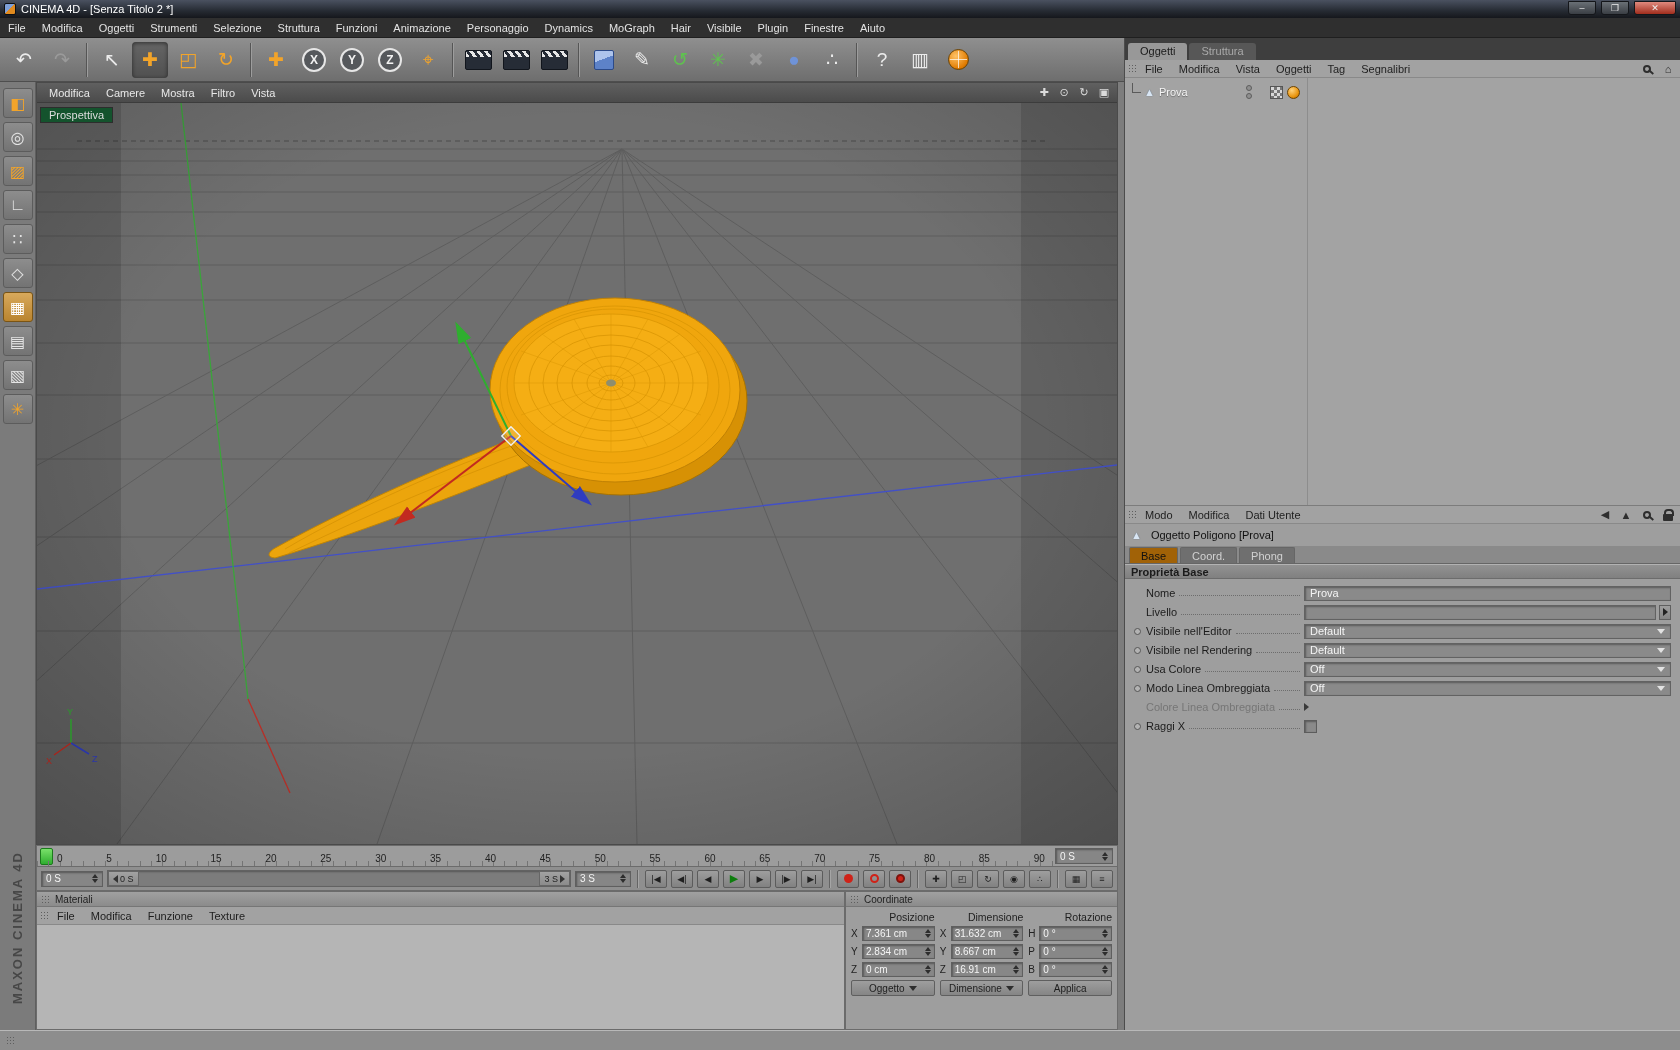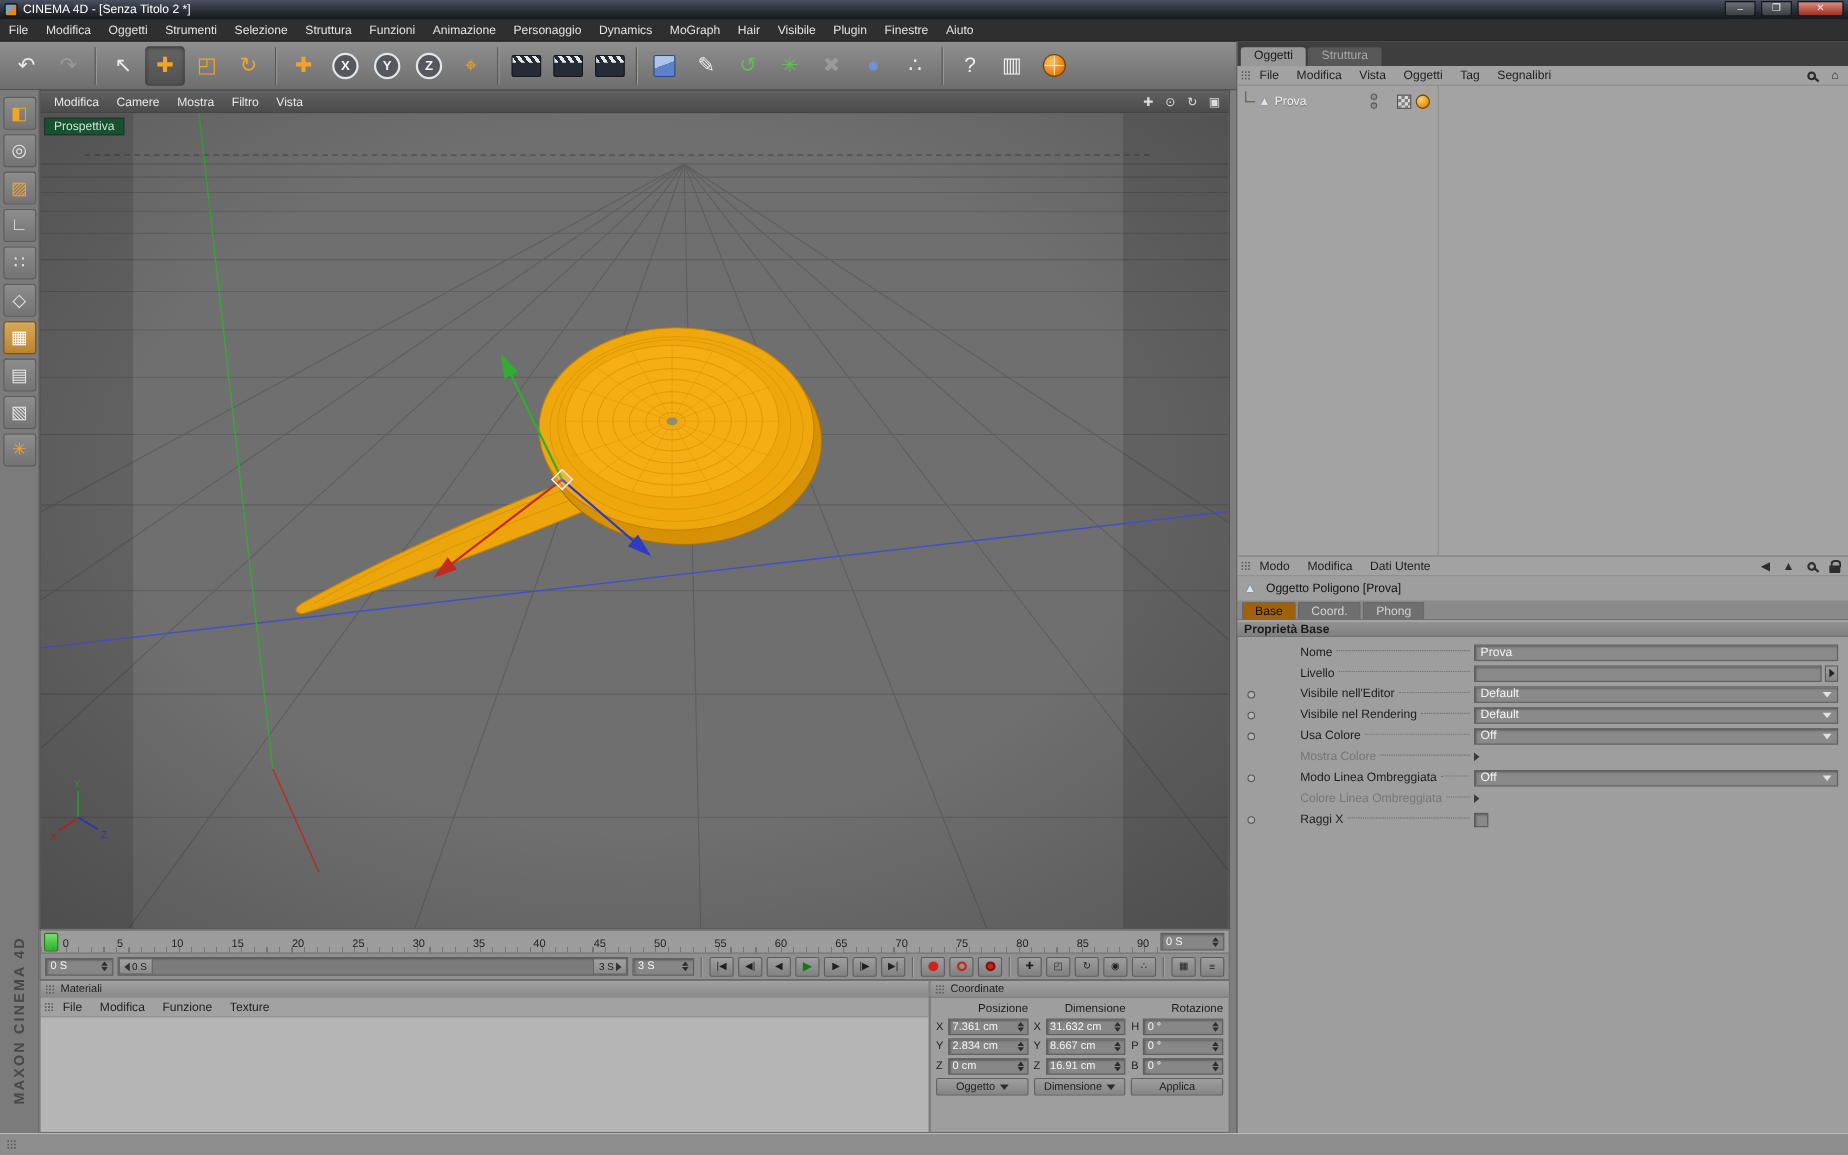--- a/index.html
+++ b/index.html
@@ -116,21 +116,21 @@
   #attr-objrow{height:22px;display:flex;align-items:center;padding-left:6px;gap:5px;background:#9e9e9e;color:#111;}
   #attr-tabs{height:18px;background:#8a8a8a;border-bottom:1px solid #666;display:flex;align-items:flex-end;padding:2px 4px 0;gap:2px;}
   .atab{height:16px;padding:0 11px;display:flex;align-items:center;border:1px solid #666;border-bottom:none;border-radius:2px 2px 0 0;}
   .atab.active{background:#a16207;color:#111;}
   .atab.inactive{background:#6f6f6f;color:#d2d2d2;}
   #attr-section{height:15px;background:linear-gradient(#929292,#808080);border-top:1px solid #b2b2b2;border-bottom:1px solid #6c6c6c;font-weight:bold;color:#1b1b1b;display:flex;align-items:center;padding-left:6px;}
   #attr-rows{padding:5px 9px;display:flex;flex-direction:column;gap:1px;}
   .arow{height:18px;display:flex;align-items:center;}
   .adot{width:7px;height:7px;border:1px solid #565656;border-radius:50%;background:#b3b3b3;margin-right:5px;flex:0 0 auto;}
   .adot.none{visibility:hidden;}
-  .alab{width:158px;display:flex;align-items:center;flex:0 0 auto;color:#1c1c1c;margin-left:36px;}
+  .alab{width:158px;display:flex;align-items:flex-end;flex:0 0 auto;color:#1c1c1c;}
   .alab.gray{color:#767676;}
   .leader{flex:1;border-bottom:1px dotted #6d6d6d;margin:0 4px 3px 4px;}
   .subcaret{width:0;height:0;border-top:4px solid transparent;border-bottom:4px solid transparent;border-left:5px solid #3a3a3a;margin-right:4px;}
   .actl{flex:1;display:flex;align-items:center;gap:3px;}
   .afield{flex:1;height:15px;background:#8a8a8a;border:1px solid #626262;box-shadow:inset 1px 1px 2px rgba(0,0,0,.35);color:#f4f4f4;display:flex;align-items:center;padding:0 5px;}
   .afield .ddcaret{margin-left:auto;border-top-color:#e2e2e2;}
   .minibtn{width:12px;height:15px;background:linear-gradient(#9e9e9e,#848484);border:1px solid #5f5f5f;display:flex;align-items:center;justify-content:center;}
   .minibtn .subcaret{margin:0;border-left-color:#222;}
   .checkbox{width:13px;height:13px;background:#8a8a8a;border:1px solid #5c5c5c;box-shadow:inset 1px 1px 2px rgba(0,0,0,.35);}
 
@@ -710,30 +710,20 @@
           <span class="leader"></span>
         </span>
       <span class="actl">
           <span class="afield">
             <span>Off</span>
             <span class="ddcaret"></span>
           </span>
         </span>
     </div>
     <div class="arow">
-      <span class="adot none"></span>
-      <span class="alab gray">
-          <span>Mostra Colore</span>
-          <span class="leader"></span>
-        </span>
-      <span class="actl">
-          <span class="subcaret"></span>
-        </span>
-    </div>
-    <div class="arow">
       <span class="adot"></span>
       <span class="alab">
           <span>Modo Linea Ombreggiata</span>
           <span class="leader"></span>
         </span>
       <span class="actl">
           <span class="afield">
             <span>Off</span>
             <span class="ddcaret"></span>
           </span>

